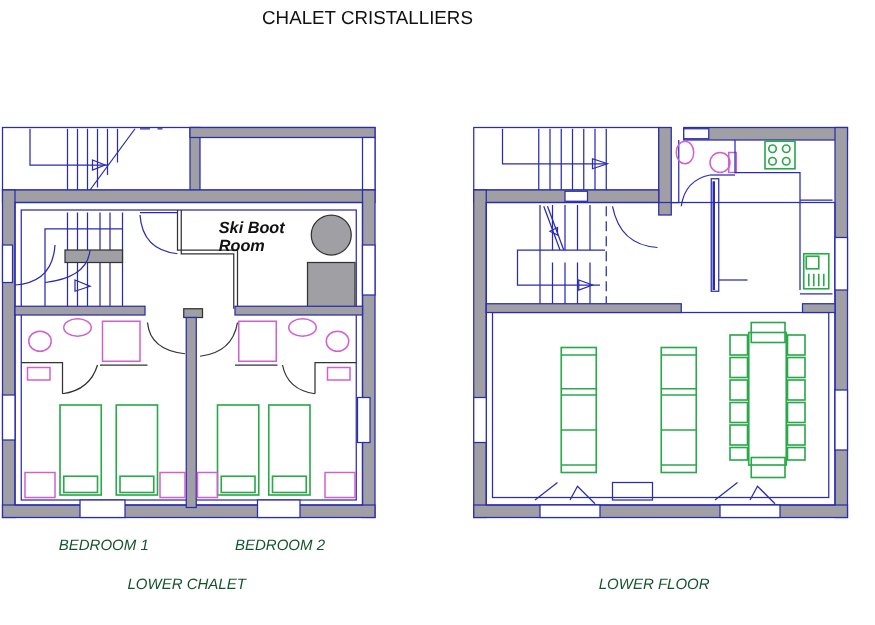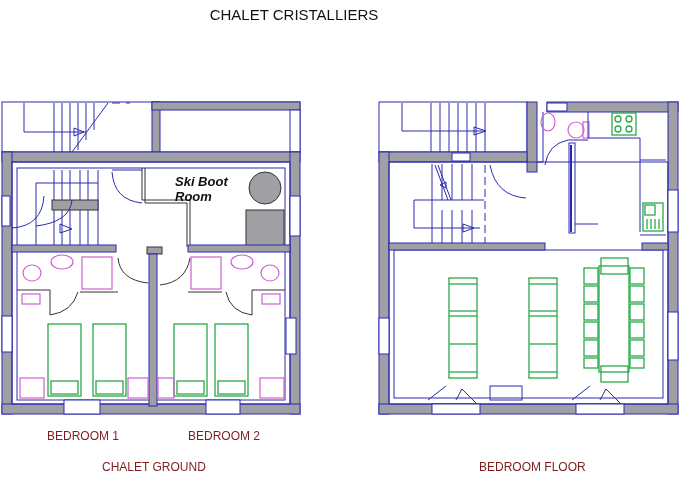--- a/index.html
+++ b/index.html
@@ -1,18 +1,18 @@
 <!DOCTYPE html>
 <html><head>
 <meta charset="utf-8">
 <style>
   html, body { margin:0; padding:0; background:#ffffff; }
   body { width:700px; height:500px; position:relative; overflow:hidden; font-family:"Liberation Sans", sans-serif; }
   .title { position:absolute; top:6px; left:0; width:588px; text-align:center; font-size:15px; color:#111; }
-  .label { position:absolute; font-size:12px; color:#7f1d1d; white-space:nowrap; }
+  .label { position:absolute; font-size:12px; color:#14532d; white-space:nowrap;font-style:italic; }
   svg { position:absolute; left:0; top:0; }
   .wall { fill:#a0a0a4; stroke:#2b2bb0; stroke-width:1; }
   .ln { stroke:#2b2bb0; stroke-width:1; fill:none; }
   .pink { stroke:#d060d0; stroke-width:1.2; fill:none; }
   .green { stroke:#2aa84a; stroke-width:1.3; fill:none; }
   .gray { fill:#a0a0a4; stroke:#333; stroke-width:1; }
   .win { fill:#ffffff; stroke:#2b2bb0; stroke-width:1; }
   .black { stroke:#333; stroke-width:1; fill:none; }
   .room-label { font-family:"Liberation Sans", sans-serif; font-weight:bold; font-style:italic; font-size:13px; fill:#111; }
 </style>
@@ -249,14 +249,14 @@
       <rect x="630" y="304" width="14" height="16" class="green"></rect>
       <rect x="630" y="322" width="14" height="16" class="green"></rect>
       <rect x="630" y="340" width="14" height="16" class="green"></rect>
       <rect x="630" y="358" width="14" height="10" class="green"></rect>
     </g>
   </g>
 </svg>
 
 <div class="label" style="left:47px; top:429px;">BEDROOM  1</div>
 <div class="label" style="left:188px; top:429px;text-align:right;">BEDROOM  2</div>
-<div class="label" style="left:102px; top:460px;">CHALET GROUND</div>
-<div class="label" style="left:479px; top:460px;">BEDROOM FLOOR</div>
+<div class="label" style="left:102px; top:460px;">LOWER CHALET</div>
+<div class="label" style="left:479px; top:460px;">LOWER FLOOR</div>
 
 </body></html>

